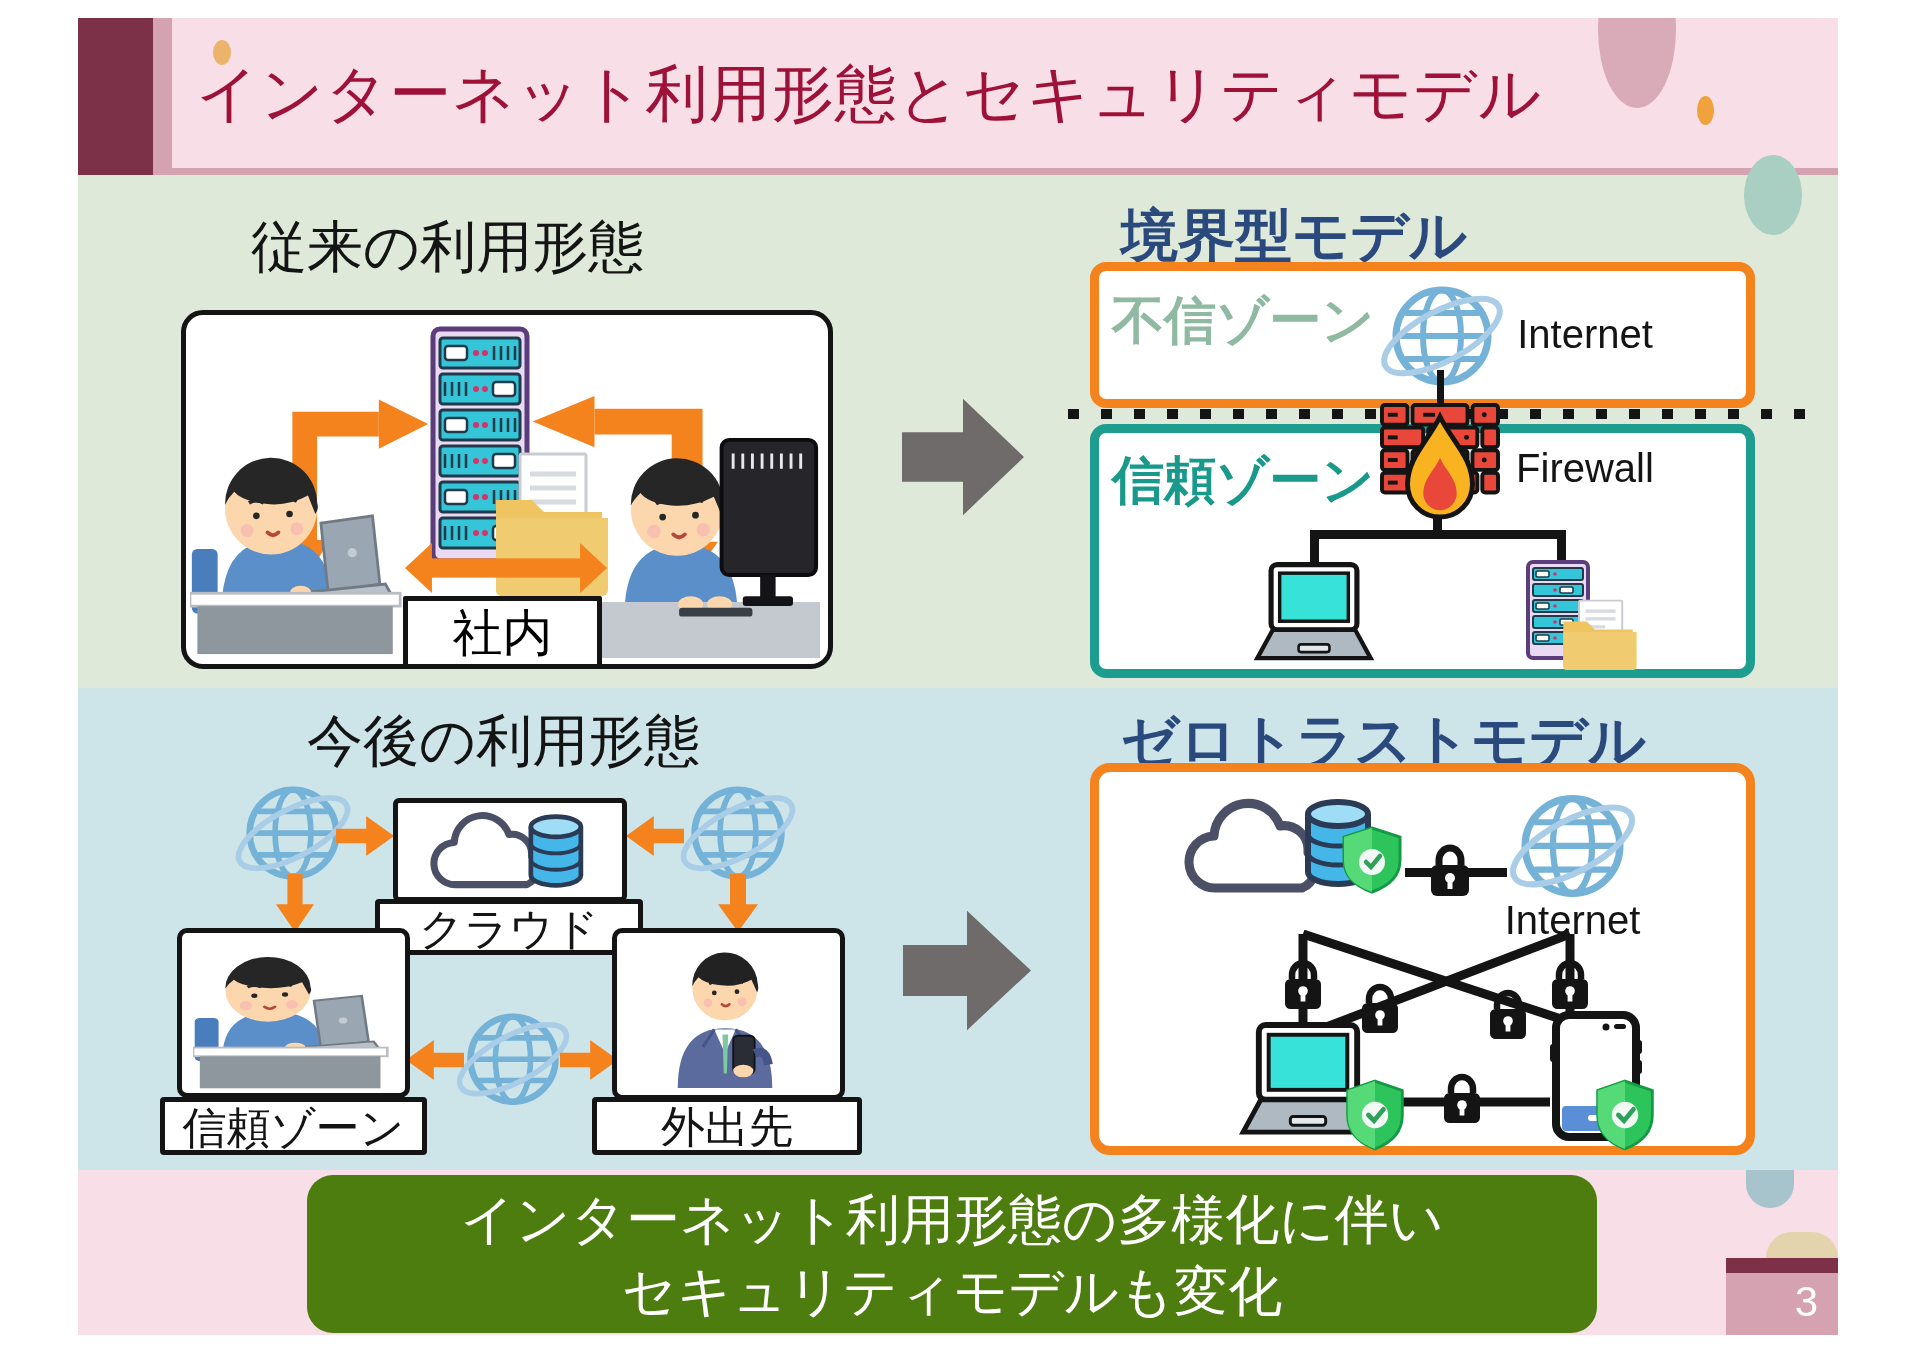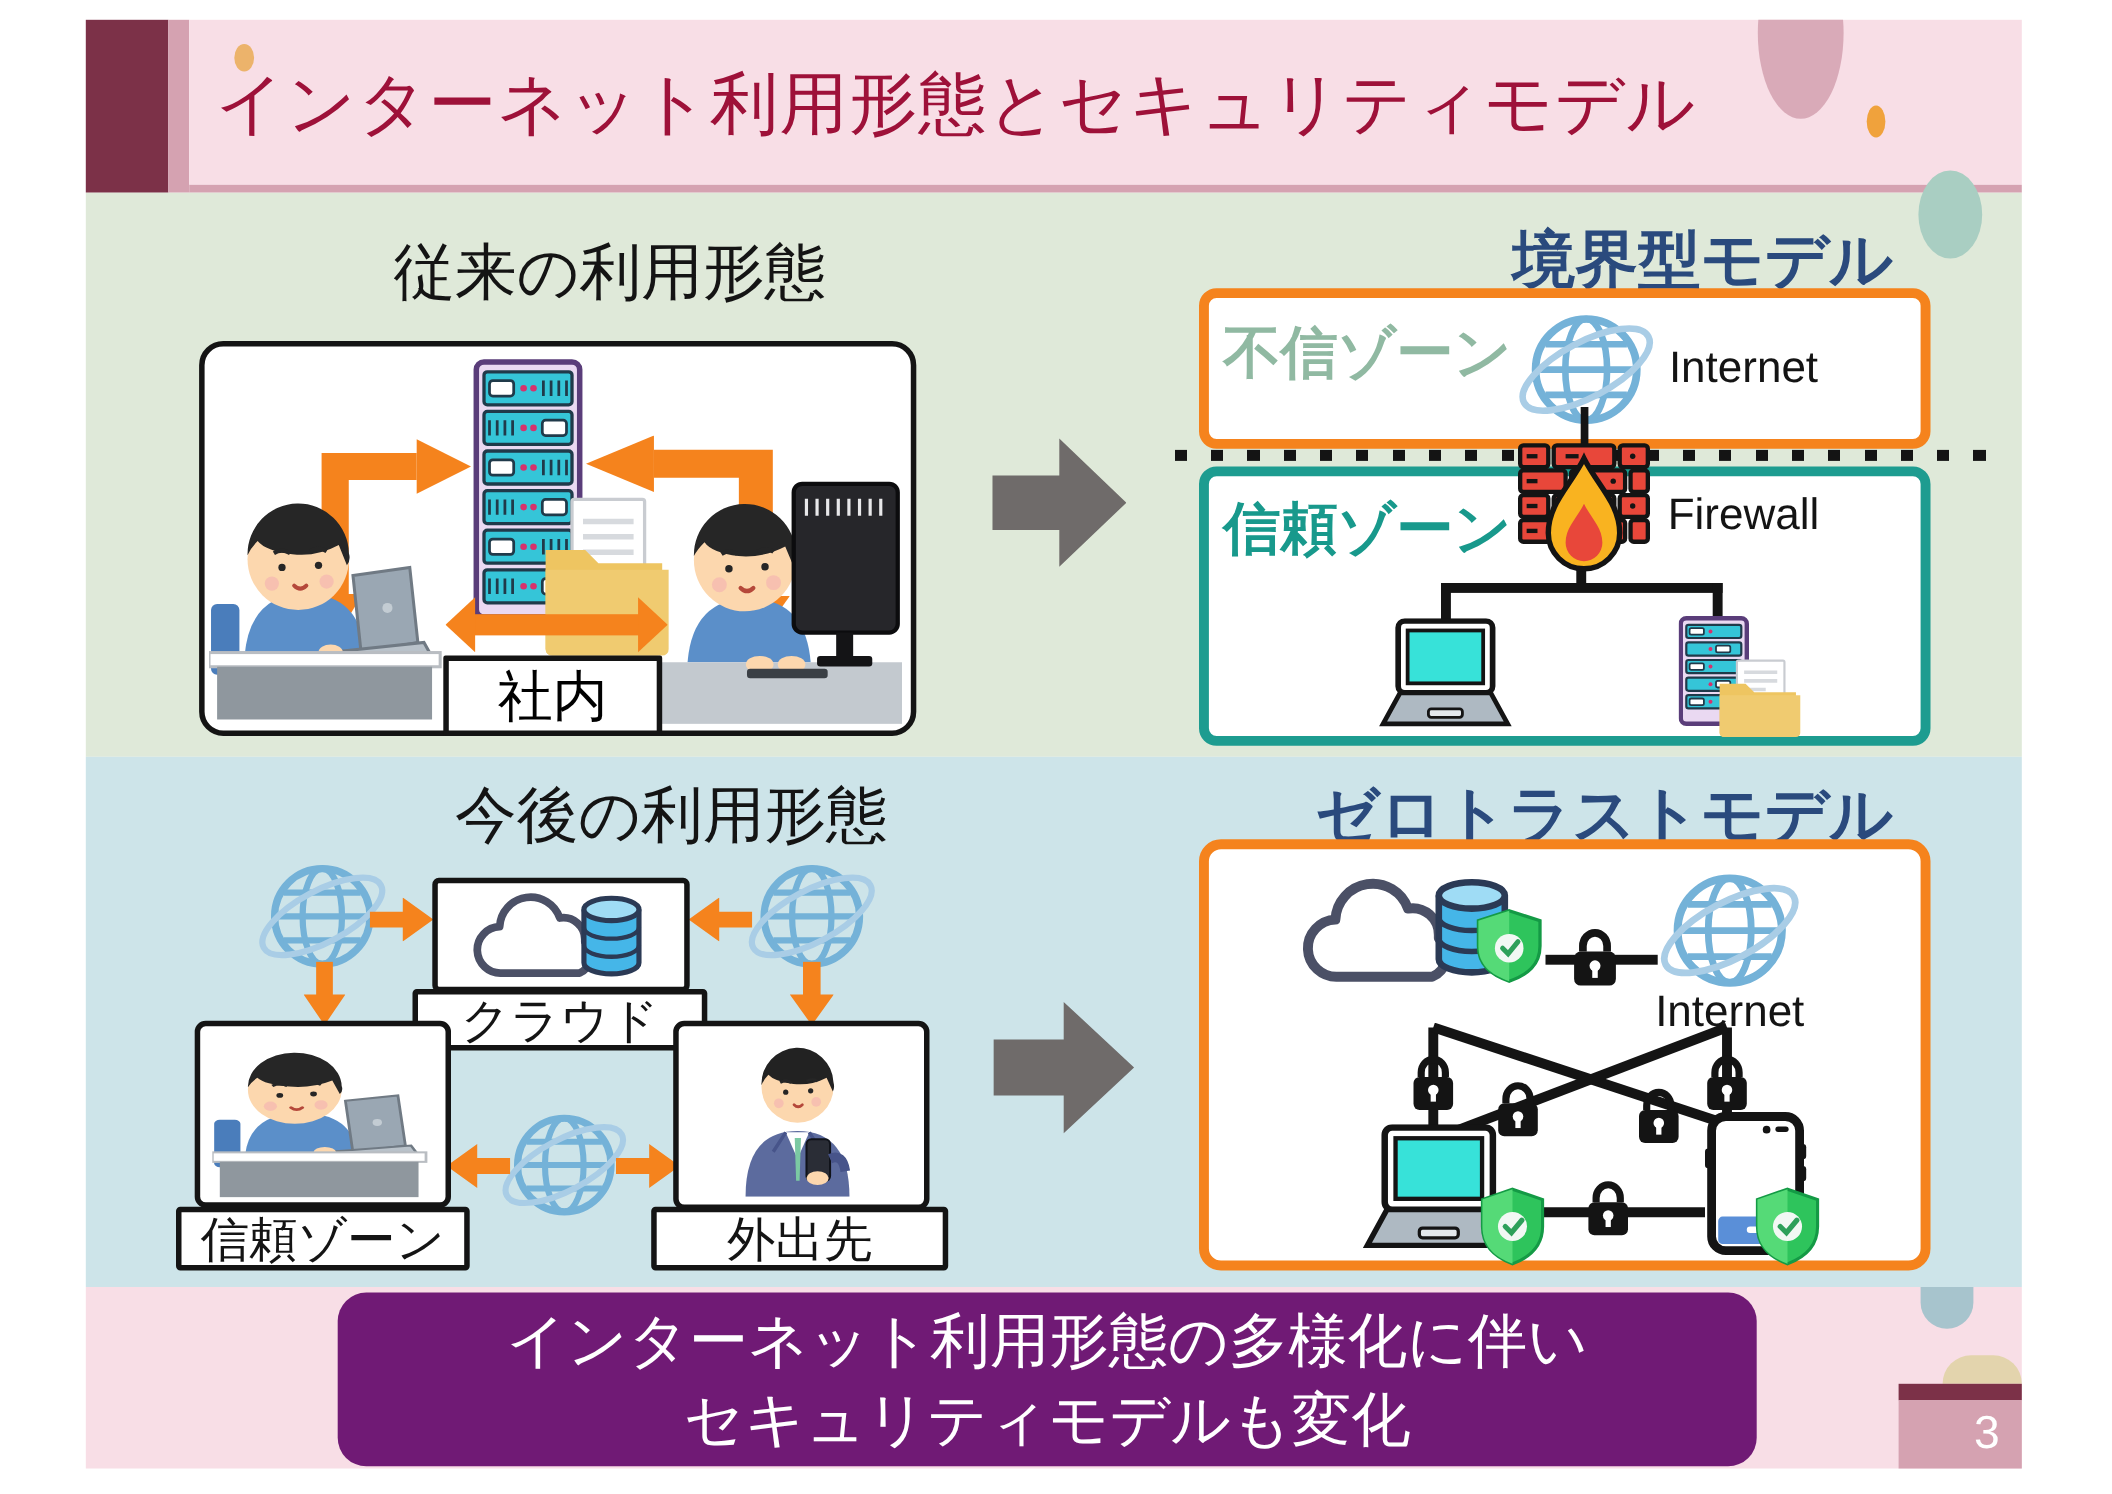--- a/index.html
+++ b/index.html
@@ -14,38 +14,38 @@
   .hdr-maroon{left:78px;top:18px;width:75px;height:157px;background:#7c3148;}
   .hdr-rose{left:153px;top:18px;width:19px;height:157px;background:#d5a2b1;}
   .hdr-panel{left:172px;top:18px;width:1666px;height:150px;background:#f8dee6;overflow:hidden;}
   .hdr-underline{left:172px;top:168px;width:1666px;height:7px;background:#d5a2b1;}
   .main-title{left:196px;top:52px;width:1500px;font-size:62px;color:#9e1139;letter-spacing:1px;white-space:nowrap;}
   .deco-dot-small{left:213px;top:40px;width:18px;height:25px;border-radius:50%;background:#ecb36b;}
   .deco-half-pink{left:1426px;top:-66px;width:78px;height:156px;border-radius:50%;background:#d9aab8;}
   .deco-dot-orange{left:1525px;top:78px;width:17px;height:29px;border-radius:50%;background:#f0a23c;}
   .deco-teal{left:1744px;top:155px;width:58px;height:80px;border-radius:50%;background:#a9cec2;}
   
-  .sec-title{font-size:56px;color:#141414;text-align:right;white-space:nowrap;}
+  .sec-title{font-size:56px;color:#141414;text-align:left;white-space:nowrap;}
   .sec-title.navy{color:#2a4a7d;font-weight:bold;font-size:57px;}
   .wbox{background:#ffffff;border:5px solid #141414;}
   .frame{background:#ffffff;border-radius:16px;}
   .frame.orange{border:9px solid #f5831d;}
   .frame.teal{border:9px solid #1d9c90;}
   .zone-label{font-size:52px;font-weight:bold;white-space:nowrap;}
   .en-label{font-size:40px;color:#141414;text-align:center;white-space:nowrap;}
   .small-label{font-size:44px;color:#141414;text-align:center;white-space:nowrap;}
   .blackline{background:#141414;}
   .dotted-line{left:1068px;top:409px;width:740px;height:10px;background:repeating-linear-gradient(90deg,#141414 0 11px,transparent 11px 33px);}
   
   .gray-arrow{background:#6f6b6a;clip-path:polygon(0 30%,50% 30%,50% 3%,100% 50%,50% 97%,50% 70%,0 70%);}
   .o-right{background:#f5831d;clip-path:polygon(0 32%,52% 32%,52% 0,100% 50%,52% 100%,52% 68%,0 68%);}
   .o-left{background:#f5831d;clip-path:polygon(100% 32%,48% 32%,48% 0,0 50%,48% 100%,48% 68%,100% 68%);}
   .o-down{background:#f5831d;clip-path:polygon(30% 0,70% 0,70% 52%,100% 52%,50% 100%,0 52%,30% 52%);}
   
-  .banner{left:307px;top:1175px;width:1290px;height:158px;border-radius:26px;background:#701a75;color:#ffffff;text-align:center;}
+  .banner{left:307px;top:1175px;width:1290px;height:158px;border-radius:26px;background:#4d7c0f;color:#ffffff;text-align:center;}
   .banner div{font-size:54px;line-height:72px;white-space:nowrap;}
   .banner div:first-child{margin-top:8px;}
   
   .corner-drop{left:1746px;top:1170px;width:48px;height:38px;background:#a7c4cd;border-radius:0 0 24px 24px;}
   .corner-tan{left:1766px;top:1232px;width:72px;height:26px;background:#e3d4ad;border-radius:36px 36px 0 0;}
   .corner-maroon{left:1726px;top:1258px;width:112px;height:15px;background:#7c3148;}
   .corner-page{left:1726px;top:1273px;width:112px;height:62px;background:#d5a2b1;color:#ffffff;font-size:42px;text-align:right;padding-right:20px;box-sizing:border-box;line-height:58px;}
 </style>
 </head>
 <body>

